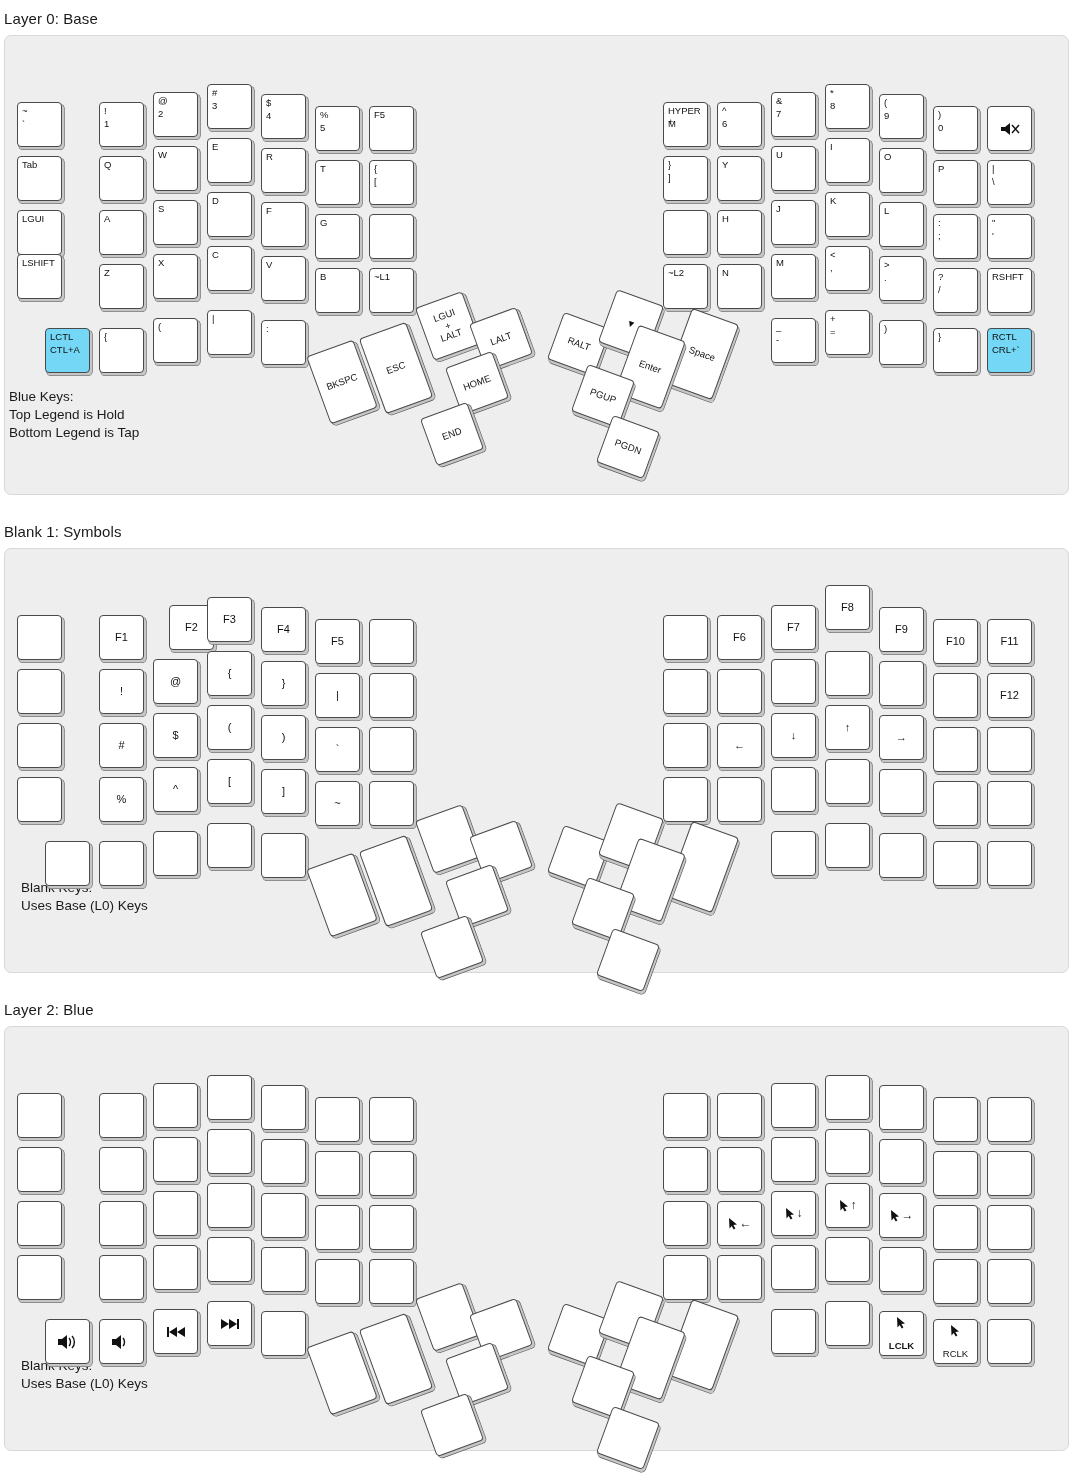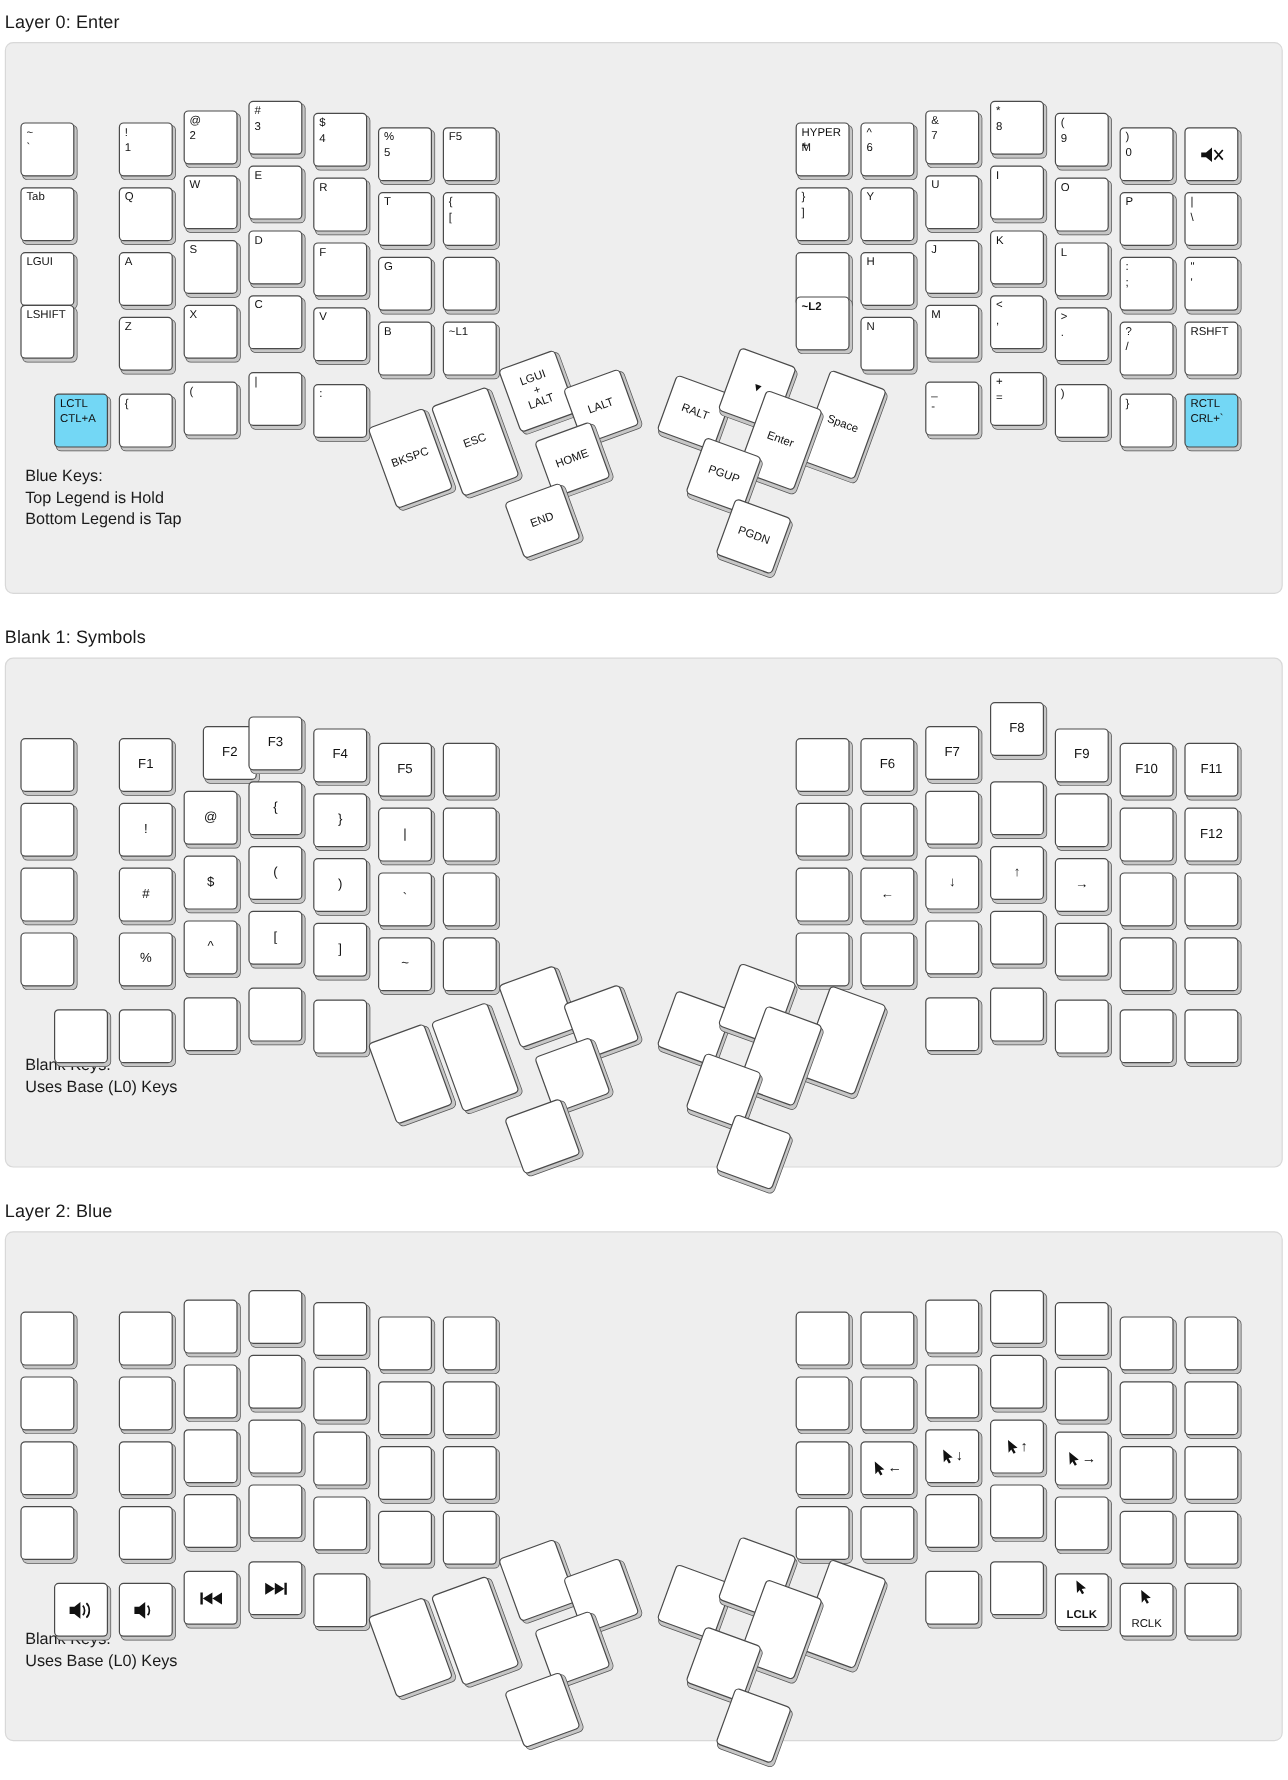--- a/index.html
+++ b/index.html
@@ -84,23 +84,23 @@
   .key .lg.rot {
     position: absolute; top: 0; left: 0; right: 0; bottom: 0;
     display: flex; align-items: center; justify-content: center;
     font-size: 9.5px; text-align: center; white-space: pre-line;
     line-height: 1.15;
   }
 </style>
 </head>
 <body>
 
-<div class="layer-title">Layer 0: Enter</div>
+<div class="layer-title">Layer 0: Base</div>
 <div class="layer-panel panel-h-base" id="panel0">
-  <div class="note" style="left:16px; top:352px;">Blue Keys:
+  <div class="note" style="left:4px; top:352px;">Blue Keys:
 Top Legend is Hold
 Bottom Legend is Tap</div>
 <div class="key" style="left: 12px; top: 66px;">
       <span class="lg top">~</span>
       <span class="lg bottom">`</span>
     </div>
     <div class="key" style="left: 94px; top: 66px;">
       <span class="lg top">!</span>
       <span class="lg bottom">1</span>
     </div>
@@ -269,21 +269,21 @@
       <span class="lg top">L</span>
     </div>
     <div class="key" style="left: 928px; top: 178px;">
       <span class="lg top">:</span>
       <span class="lg bottom">;</span>
     </div>
     <div class="key" style="left: 982px; top: 178px;">
       <span class="lg top">"</span>
       <span class="lg bottom">'</span>
     </div>
-    <div class="key" style="left: 658px; top: 211px; font-weight: bold;">
+    <div class="key" style="left: 658px; top: 228px;">
       <span class="lg top">~L2</span>
     </div>
     <div class="key" style="left: 712px; top: 228px;">
       <span class="lg top">N</span>
     </div>
     <div class="key" style="left: 766px; top: 218px;">
       <span class="lg top">M</span>
     </div>
     <div class="key" style="left: 820px; top: 210px;">
       <span class="lg top">&lt;</span>

